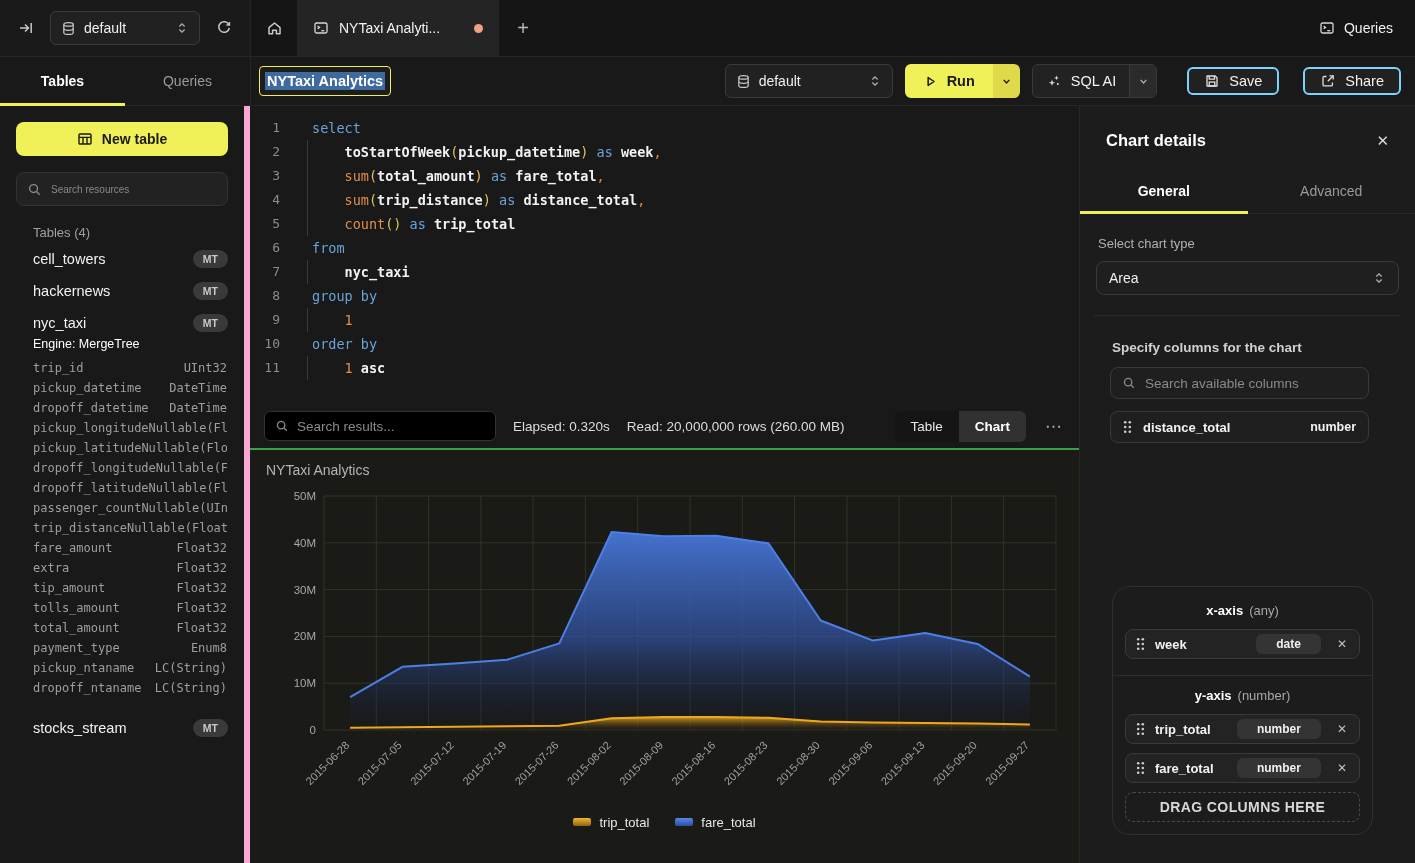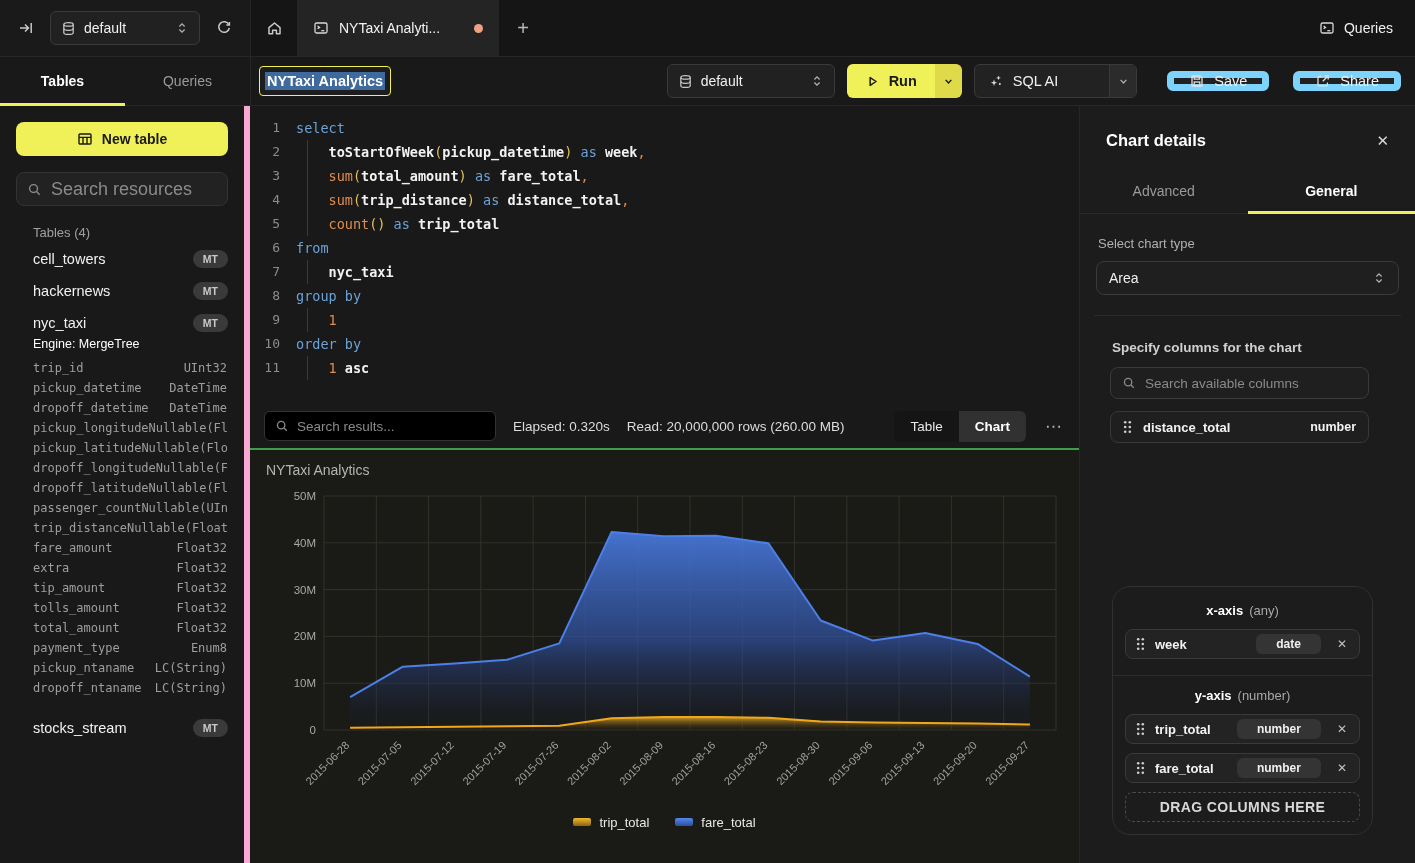--- a/index.html
+++ b/index.html
@@ -27,47 +27,47 @@
   .side-tab.active{color:#fff;font-weight:700;}
   .side-tab.active::after{content:"";position:absolute;left:0;right:0;bottom:-1px;height:3px;background:#f0f058;}
   .main-toolbar{flex:1;display:flex;align-items:center;gap:12px;padding:0 14px 0 8px;border-left:1px solid #262626;}
   .title-input{height:30px;border:1.5px solid #f0f058;border-radius:4px;padding:0 5px;display:flex;align-items:center;background:#1d1d1d;}
   .title-input .sel{background:#3e6a9e;color:#fff;font-size:14.5px;font-weight:600;padding:1px 2px;}
   .tb-spacer{flex:1;}
   .toolbar-db{width:168px;flex:none;}
   .run-btn{display:flex;border-radius:6px;overflow:hidden;height:34px;cursor:pointer;flex:none;}
   .run-main{background:#f0f058;color:#1a1a1a;display:flex;align-items:center;gap:9px;padding:0 18px;font-size:14.5px;font-weight:700;text-align:right;}
   .run-chev{background:#dfda49;width:27px;display:flex;align-items:center;justify-content:center;color:#1a1a1a;}
-  .split-btn{display:flex;height:34px;border:1px solid #3a3a3a;border-radius:6px;overflow:hidden;background:#222;flex:none;gap:38px;}
+  .split-btn{display:flex;height:34px;border:1px solid #3a3a3a;border-radius:6px;overflow:hidden;background:#222;flex:none;}
   .split-main{display:flex;align-items:center;gap:9px;padding:0 13px;font-size:14.5px;color:#f0f0f0;}
   .split-chev{width:27px;display:flex;align-items:center;justify-content:center;color:#b0b0b0;background:#2b2b2b;border-left:1px solid #3a3a3a;}
-  .flat-btn{display:flex;align-items:center;gap:9px;height:20px;padding:0 15px;border:7px solid #7dd3fc;border-radius:6px;
+  .flat-btn{display:flex;align-items:center;gap:9px;height:28px;padding:0 15px;border:2px solid #7dd3fc;border-radius:6px;
             background:#212121;font-size:14.5px;color:#f0f0f0;flex:none;cursor:pointer;}
   .gap-lg{margin-left:18px;}
   
   .workspace{flex:1;display:flex;min-height:0;}
   .sidebar{width:250px;flex:none;border-right:6px solid #f9a8d4;background:#191919;padding:16px;display:flex;flex-direction:column;overflow:hidden;}
   .new-table-btn{height:34px;flex:none;background:#f0f058;border-radius:8px;display:flex;align-items:center;justify-content:center;gap:9px;
                  color:#1a1a1a;font-size:14px;font-weight:600;cursor:pointer;}
   .side-search{height:34px;flex:none;margin-top:16px;background:#222;border:1px solid #333;border-radius:8px;
-               display:flex;align-items:center;gap:9px;padding:0 10px;color:#8a8a8a;font-size:18px;}
+               display:flex;align-items:center;gap:9px;padding:0 10px;color:#8a8a8a;font-size:10px;}
   .section-label{margin:19px 0 3px 17px;font-size:13px;color:#a0a0a0;}
   .table-row{display:flex;align-items:center;justify-content:space-between;padding:7px 0 7px 17px;cursor:pointer;}
   .table-name{font-size:14.5px;color:#f2f2f2;font-weight:500;}
   .mt-badge{background:#3a3a3a;color:#c8c8c8;font-size:10.5px;font-weight:700;padding:3px 10px;border-radius:10px;}
   .engine-line{margin:-2px 0 7px 17px;font-size:12.5px;color:#ffffff;}
   .cols{margin:0 1px 2px 17px;font-family:"DejaVu Sans Mono",monospace;font-size:12px;color:#9e9e9e;}
   .col-row{display:flex;justify-content:space-between;height:20px;line-height:20px;white-space:nowrap;overflow:hidden;}
   .gap-above{margin-top:14px;}
   
   .main-col{width:830px;flex:none;display:flex;flex-direction:column;border-right:1px solid #262626;background:#191919;min-height:0;}
   .editor{height:298px;flex:none;padding:10px 0 0 8px;font-family:"DejaVu Sans Mono",monospace;font-size:13.5px;overflow:hidden;cursor:text;}
   .code-line{display:flex;height:24px;line-height:24px;position:relative;}
   .ln{width:22px;text-align:right;color:#8c8c8c;flex:none;font-size:13px;margin-right:16px;}
-  .code{white-space:pre;}
+  .code{white-space:pre;margin-left:16px;}
   .indent-guide{position:absolute;left:49px;top:0;bottom:0;border-left:1px solid #3a3a3a;}
   .tk-kw{color:#6ba3d8;} .tk-fn{color:#e08d4c;} .tk-fnb{color:#f2f2f2;font-weight:bold;}
   .tk-id{color:#f2f2f2;font-weight:bold;} .tk-pr{color:#e6c05c;} .tk-pu{color:#e08d4c;}
   .tk-num{color:#e08d4c;} .tk-pl{color:#d0d0d0;}
   .results-bar{height:44px;flex:none;display:flex;align-items:center;gap:17px;padding:0 14px;}
   .res-search{width:232px;height:30px;flex:none;background:#000000;border:1px solid #333;border-radius:6px;
               display:flex;align-items:center;gap:8px;padding:0 10px;color:#8a8a8a;font-size:13.5px;}
   .metric{font-size:13.5px;color:#dcdcdc;white-space:nowrap;}
   .view-toggle{margin-left:auto;display:flex;background:#151515;border-radius:6px;overflow:hidden;}
   .vt{padding:8px 16px;font-size:13.5px;color:#e8e8e8;cursor:pointer;}
@@ -505,22 +505,22 @@
           </div>
       </div>
     </div>
 
     <div class="right-panel">
       <div class="panel-header">
         <span class="panel-title">Chart details</span>
         <span class="close-btn">✕</span>
       </div>
       <div class="panel-tabs">
+        <div class="ptab active"><span>General</span></div>
         <div class="ptab"><span>Advanced</span></div>
-        <div class="ptab active"><span>General</span></div>
       </div>
       <div class="panel-body">
         <div class="field-label">Select chart type</div>
         <div class="select-box">
           <span>Area</span>
           <svg class="ic" width="14" height="14" viewBox="0 0 16 16" fill="none" stroke="#b0b0b0" stroke-width="1.5">
               <path d="M5 6.3L8 3.3l3 3"></path>
               <path d="M5 9.7l3 3 3-3"></path>
             </svg>
         </div>

